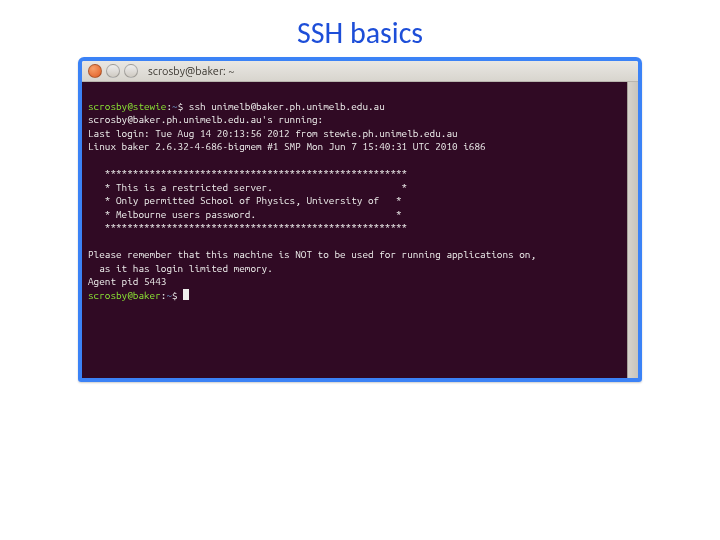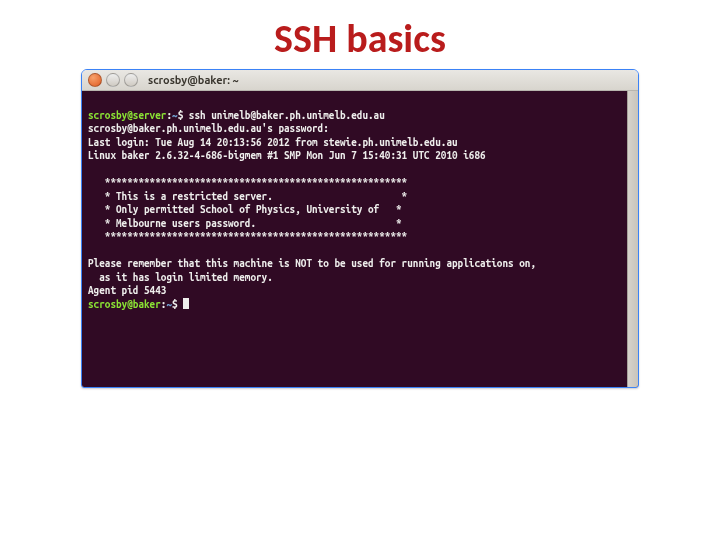--- a/index.html
+++ b/index.html
@@ -11,34 +11,33 @@
     font-family: sans-serif;
     overflow: hidden;
   }
   .slide {
     width: 720px;
     height: 540px;
     position: relative;
   }
   .slide-title {
     text-align: center;
-    font-size: 40px;
+    font-size: 30px;
     font-family: Calibri, sans-serif;
-    color: #b91c1c;
+    color: #1d4ed8;
     margin: 14px 0 6px 0;
-    font-weight: 700;
+    font-weight: 400;
   }
   .term-window {
     width: 556px;
     margin: 0 auto;
-    border: 1px solid #3b82f6;
+    border: 4px solid #3b82f6;
     border-radius: 6px 6px 3px 3px;
     overflow: hidden;
     box-shadow: 0 1px 2px rgba(0,0,0,0.2);
-    font-weight: bold;
   }
   .titlebar {
     height: 20px;
     background: linear-gradient(#e9e7e3, #d8d5ce);
     border-bottom: 1px solid #b8b5ae;
     display: flex;
     align-items: center;
     padding: 0 6px;
     gap: 4px;
   }
@@ -97,22 +96,22 @@
   <h1 class="slide-title">SSH basics</h1>
 
   <div class="term-window">
     <div class="titlebar">
       <span class="win-btn win-close"></span>
       <span class="win-btn win-min"></span>
       <span class="win-btn win-max"></span>
       <span class="win-title">scrosby@baker: ~</span>
     </div>
     <div class="term-body">
-<span><span class="prompt">scrosby@server</span><span class="white">:</span><span class="path">~</span><span class="white">$ ssh unimelb@baker.ph.unimelb.edu.au</span></span>
-<span class="white">scrosby@baker.ph.unimelb.edu.au's password:</span>
+<span><span class="prompt">scrosby@stewie</span><span class="white">:</span><span class="path">~</span><span class="white">$ ssh unimelb@baker.ph.unimelb.edu.au</span></span>
+<span class="white">scrosby@baker.ph.unimelb.edu.au's running:</span>
 <span class="white">Last login: Tue Aug 14 20:13:56 2012 from stewie.ph.unimelb.edu.au</span>
 <span class="white">Linux baker 2.6.32-4-686-bigmem #1 SMP Mon Jun 7 15:40:31 UTC 2010 i686</span>
 <span class="white"></span>
 <span class="white">   ******************************************************</span>
 <span class="white">   * This is a restricted server.                       *</span>
 <span class="white">   * Only permitted School of Physics, University of   *</span>
 <span class="white">   * Melbourne users password.                         *</span>
 <span class="white">   ******************************************************</span>
 <span class="white"></span>
 <span class="white">Please remember that this machine is NOT to be used for running applications on,</span>

